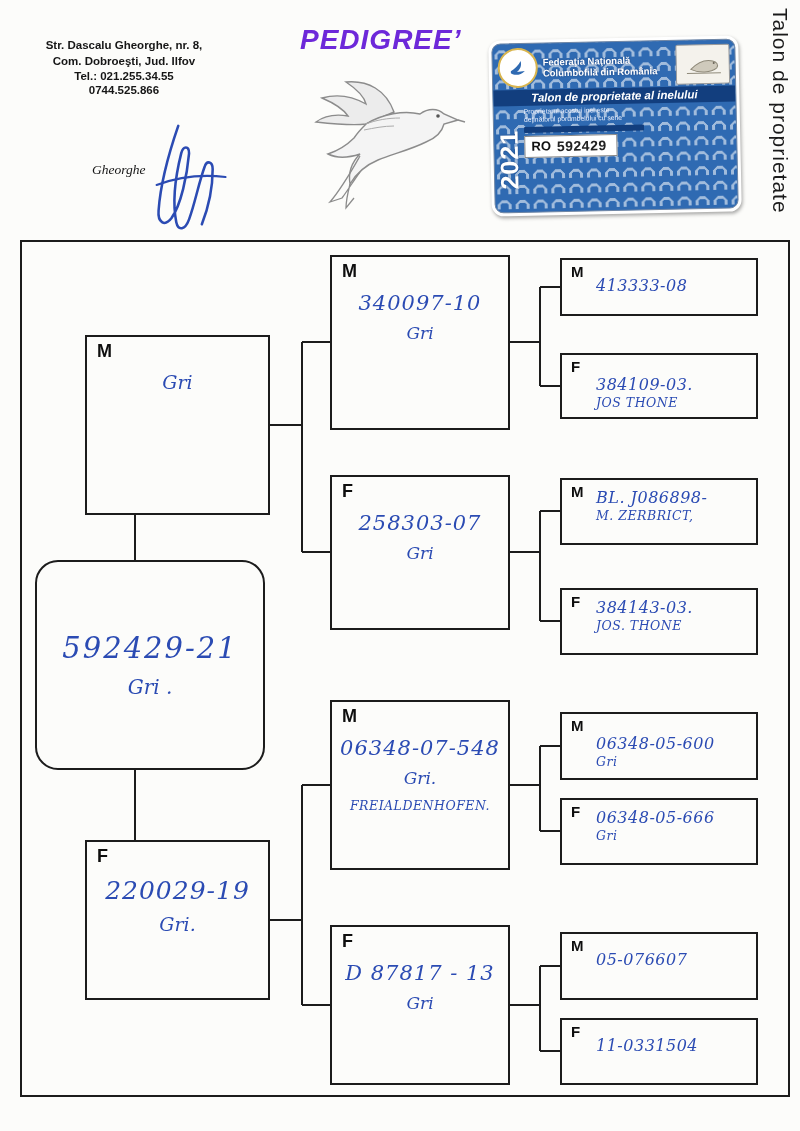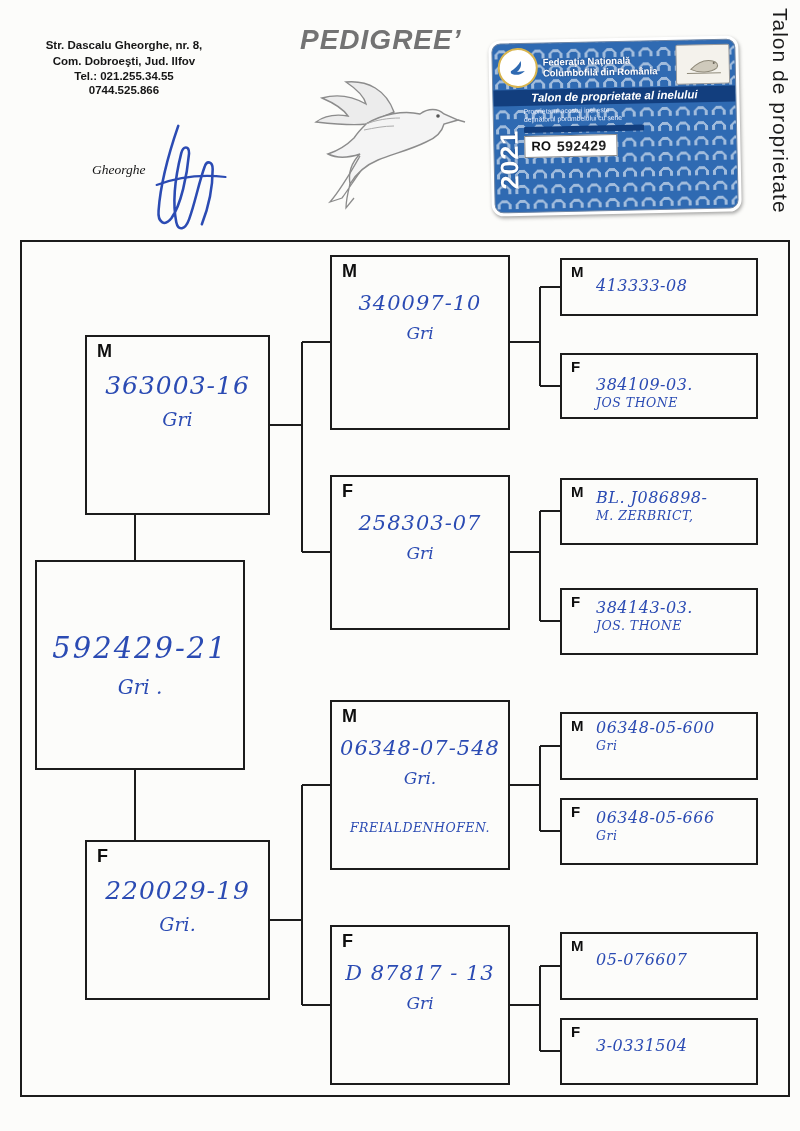--- a/index.html
+++ b/index.html
@@ -14,21 +14,21 @@
   .breeder .h1 { font-size:17px; font-weight:bold; letter-spacing:.5px; }
   .breeder .h2 { font-size:15px; font-weight:bold; }
   .breeder .addr { font-size:11.5px; font-weight:bold; margin-top:2px; }
   .breeder .tel  { font-size:11.5px; font-weight:bold; }
   .semnatura { position:absolute; left:92px; top:162px; font-family:"Liberation Serif", serif; font-style:italic; font-size:13.5px; }
   .signature-svg { position:absolute; left:138px; top:120px; width:110px; height:118px; }
 
   .doc-title {
     position:absolute; left:300px; top:24px;
     font-family:"Liberation Sans", sans-serif; font-weight:bold; font-style:italic;
-    font-size:28px; letter-spacing:1px; color:#737373;
+    font-size:28px; letter-spacing:1px; color:#6d28d9;
   }
   .pigeon-svg { position:absolute; left:308px; top:66px; width:160px; height:150px; }
 
   
   .sticker-wrap {
     position:absolute; left:490px; top:38px; width:244px; height:170px;
     background:#fff; border-radius:12px; padding:3px;
     box-shadow:1px 2px 4px rgba(0,0,0,.35);
     transform:rotate(-1.2deg);
   }
@@ -65,52 +65,52 @@
     writing-mode:vertical-rl; font-size:21px; letter-spacing:1px; color:#1a1a1a;
   }
 
   
   .frame { position:absolute; left:20px; top:240px; width:766px; height:853px; border:2px solid #1c1c1c; }
   .connectors { position:absolute; left:0; top:0; width:800px; height:1131px; pointer-events:none; }
   .box { position:absolute; border:2px solid #1c1c1c; box-sizing:border-box; background:rgba(255,255,255,.0); }
   .sex-label { position:absolute; top:4px; left:10px; font-size:18px; font-weight:bold; color:#0e0e0e; }
   .hand { font-family:"DejaVu Serif", serif; font-style:italic; color:#2b4bb3; }
 
-  .subject-box { left:35px; top:560px; width:210px; height:210px; display:flex; flex-direction:column; align-items:center; justify-content:center; gap:10px; }
+  .subject-box { left:35px; top:560px; width:230px; height:210px; display:flex; flex-direction:column; align-items:center; justify-content:center; gap:10px;border-radius:23px; }
   .subject-ring { font-size:29px; letter-spacing:2px; }
   .subject-color { font-size:20px; }
 
   .g2m { left:85px; top:335px; width:185px; height:180px; }
   .g2f { left:85px; top:840px; width:185px; height:160px; }
   .g2 .inner, .g3 .inner { position:absolute; left:0; right:0; top:34px; display:flex; flex-direction:column; align-items:center; gap:8px; }
   .g2 .ring { font-size:25px; letter-spacing:1px; }
   .g2 .color { font-size:19px; }
 
   .g3 { left:330px; width:180px; }
   .g3-0 { top:255px; height:175px; }
   .g3-1 { top:475px; height:155px; }
   .g3-2 { top:700px; height:170px; }
   .g3-3 { top:925px; height:160px; }
   .g3 .ring { font-size:21px; letter-spacing:1px; }
   .g3 .color { font-size:17px; }
-  .g3 .note { font-size:12.5px; letter-spacing:.5px; margin-top:24px; }
+  .g3 .note { font-size:12.5px; letter-spacing:.5px; margin-top:2px; }
 
   .g4 { left:560px; width:198px; padding:4px 6px 4px 34px; }
   .g4 .sex-label { top:3px; left:9px; font-size:15px; }
   .g4 .l1 { font-size:16px; letter-spacing:.5px; margin-top:12px; }
   .g4 .l2 { font-size:12.5px; letter-spacing:.5px; margin-top:1px; }
   .g4-0 { top:258px; height:58px; }
   .g4-1 { top:353px; height:66px; }
   .g4-2 { top:478px; height:67px; }
   .g4-2 .l1 { margin-top:4px; }
   .g4-3 { top:588px; height:67px; }
   .g4-3 .l1 { margin-top:4px; }
   .g4-1 .l1 { margin-top:16px; }
   .g4-4 { top:712px; height:68px; }
-  .g4-4 .l1 { margin-top:0; }
+  .g4-4 .l1 { margin-top:16px; }
   .g4-5 { top:798px; height:67px; }
   .g4-5 .l1 { margin-top:4px; }
   .g4-6 { top:932px; height:68px; }
   .g4-7 { top:1018px; height:67px; }
 </style>
 </head>
 <body>
 
 <div class="page">
 
@@ -213,21 +213,20 @@
   </svg>
 
   <div class="box subject-box">
     <div class="hand subject-ring">592429-21</div>
     <div class="hand subject-color">Gri .</div>
   </div>
 
   <div class="box g2 g2m">
     <span class="sex-label">M</span>
     <div class="inner">
-      <div class="hand ring">363003-16</div>
       <div class="hand color">Gri</div>
     </div>
   </div>
   <div class="box g2 g2f">
     <span class="sex-label">F</span>
     <div class="inner">
       <div class="hand ring">220029-19</div>
       <div class="hand color">Gri.</div>
     </div>
   </div>
@@ -290,16 +289,16 @@
     <span class="sex-label">F</span>
     <div class="hand l1">06348-05-666</div>
     <div class="hand l2">Gri</div>
   </div>
   <div class="box g4 g4-6">
     <span class="sex-label">M</span>
     <div class="hand l1">05-076607</div>
   </div>
   <div class="box g4 g4-7">
     <span class="sex-label">F</span>
-    <div class="hand l1">3-0331504</div>
+    <div class="hand l1">11-0331504</div>
   </div>
 
 </div>
 
 </body></html>

